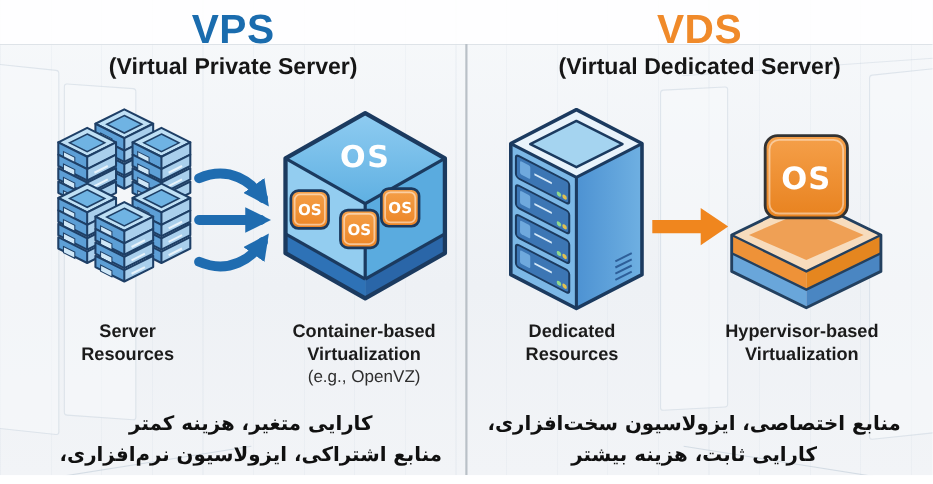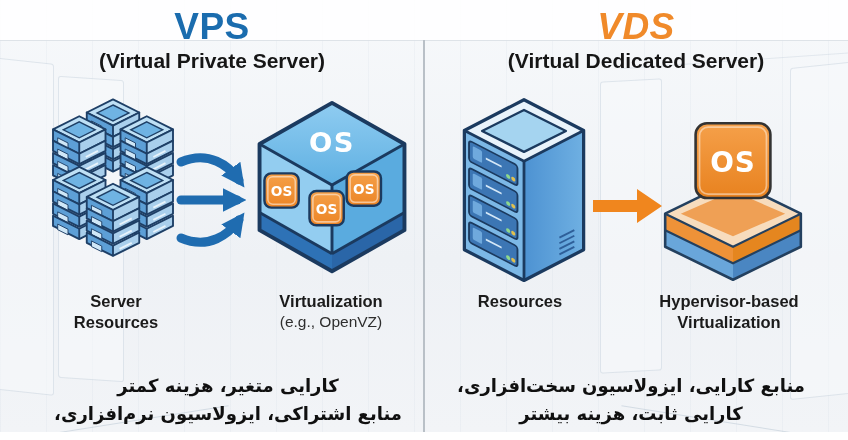--- a/index.html
+++ b/index.html
@@ -13,21 +13,21 @@
     background:repeating-linear-gradient(90deg,rgba(176,192,208,.10) 0 1px,transparent 1px 46px);}
   .bg-panel{position:absolute;border:1px solid rgba(160,178,196,.28);background:rgba(248,250,252,.5);border-radius:3px;}
   .bg-line{position:absolute;background:rgba(168,184,200,.40);height:1px;}
   .top-band{position:absolute;left:0;top:0;width:848px;height:40px;background:rgba(255,255,255,.85);
     border-bottom:1px solid rgba(190,200,210,.5);}
   .divider{position:absolute;left:423px;top:40px;width:1.5px;height:392px;background:#b9c0c7;}
 
   .col-hdr{position:absolute;top:7px;width:424px;text-align:center;}
   .col-hdr.left{left:0;} .col-hdr.right{left:424px;}
   .title{font-size:37px;font-weight:bold;line-height:1.1;letter-spacing:.5px;}
-  .title.vps{color:#1a6cae;} .title.vds{color:#f08a2a;font-style:italic;}
+  .title.vps{color:#1a6cae;} .title.vds{color:#f08a2a;}
   .subtitle{font-size:21px;font-weight:bold;color:#161616;margin-top:1px;}
 
   svg{position:absolute;overflow:visible;}
   svg text{font-family:"DejaVu Sans","Liberation Sans",sans-serif;font-weight:bold;fill:#ffffff;}
 
   .lbl{position:absolute;top:291px;text-align:center;font-weight:bold;
        font-size:16.5px;line-height:1.26;color:#1b1b1b;}
   .lbl .eg{font-weight:normal;font-size:15.5px;color:#2e2e2e;}
   .lbl-shared{left:40px;width:152px;}
   .lbl-container{left:240px;width:182px;}
@@ -143,20 +143,21 @@
       <rect x="99.5" y="79.5" width="28" height="28" rx="5" fill="none" stroke="rgba(255,255,255,.5)" stroke-width="1.6"></rect>
       <text x="113.5" y="99" font-size="14" text-anchor="middle">OS</text>
     </g>
   </svg>
 
   <div class="lbl lbl-shared">
     <div>Server</div>
     <div>Resources</div>
   </div>
   <div class="lbl lbl-container">
+    <div>Container-based</div>
     <div>Virtualization</div>
     <div class="eg">(e.g., OpenVZ)</div>
   </div>
 
   <div class="summary left">
     <div>کارایی متغیر، هزینه کمتر</div>
     <div>منابع اشتراکی، ایزولاسیون نرم‌افزاری،</div>
   </div>
 
   <div class="col-hdr right">
@@ -237,25 +238,26 @@
     <polygon points="92,72 170,110 170,148 92,186 14,148 14,110" fill="none" stroke="#23405f" stroke-width="3" stroke-linejoin="round"></polygon>
     <polyline points="14,110 92,148 170,110" fill="none" stroke="#23405f" stroke-width="2.5"></polyline>
     <g>
       <rect x="49" y="6" width="86" height="86" rx="13" fill="url(#cubeG)" stroke="#333333" stroke-width="3"></rect>
       <rect x="53.5" y="10.5" width="77" height="77" rx="10" fill="none" stroke="rgba(255,255,255,.45)" stroke-width="2"></rect>
       <text x="92" y="62" font-size="32" text-anchor="middle" letter-spacing="1">OS</text>
     </g>
   </svg>
 
   <div class="lbl lbl-dedicated">
+    <div>Dedicated</div>
     <div>Resources</div>
   </div>
   <div class="lbl lbl-hypervisor">
     <div>Hypervisor-based</div>
     <div>Virtualization</div>
   </div>
 
   <div class="summary right">
-    <div>منابع کارایی، ایزولاسیون سخت‌افزاری،</div>
+    <div>منابع اختصاصی، ایزولاسیون سخت‌افزاری،</div>
     <div>کارایی ثابت، هزینه بیشتر</div>
   </div>
 
 </div>
 
 </body></html>

